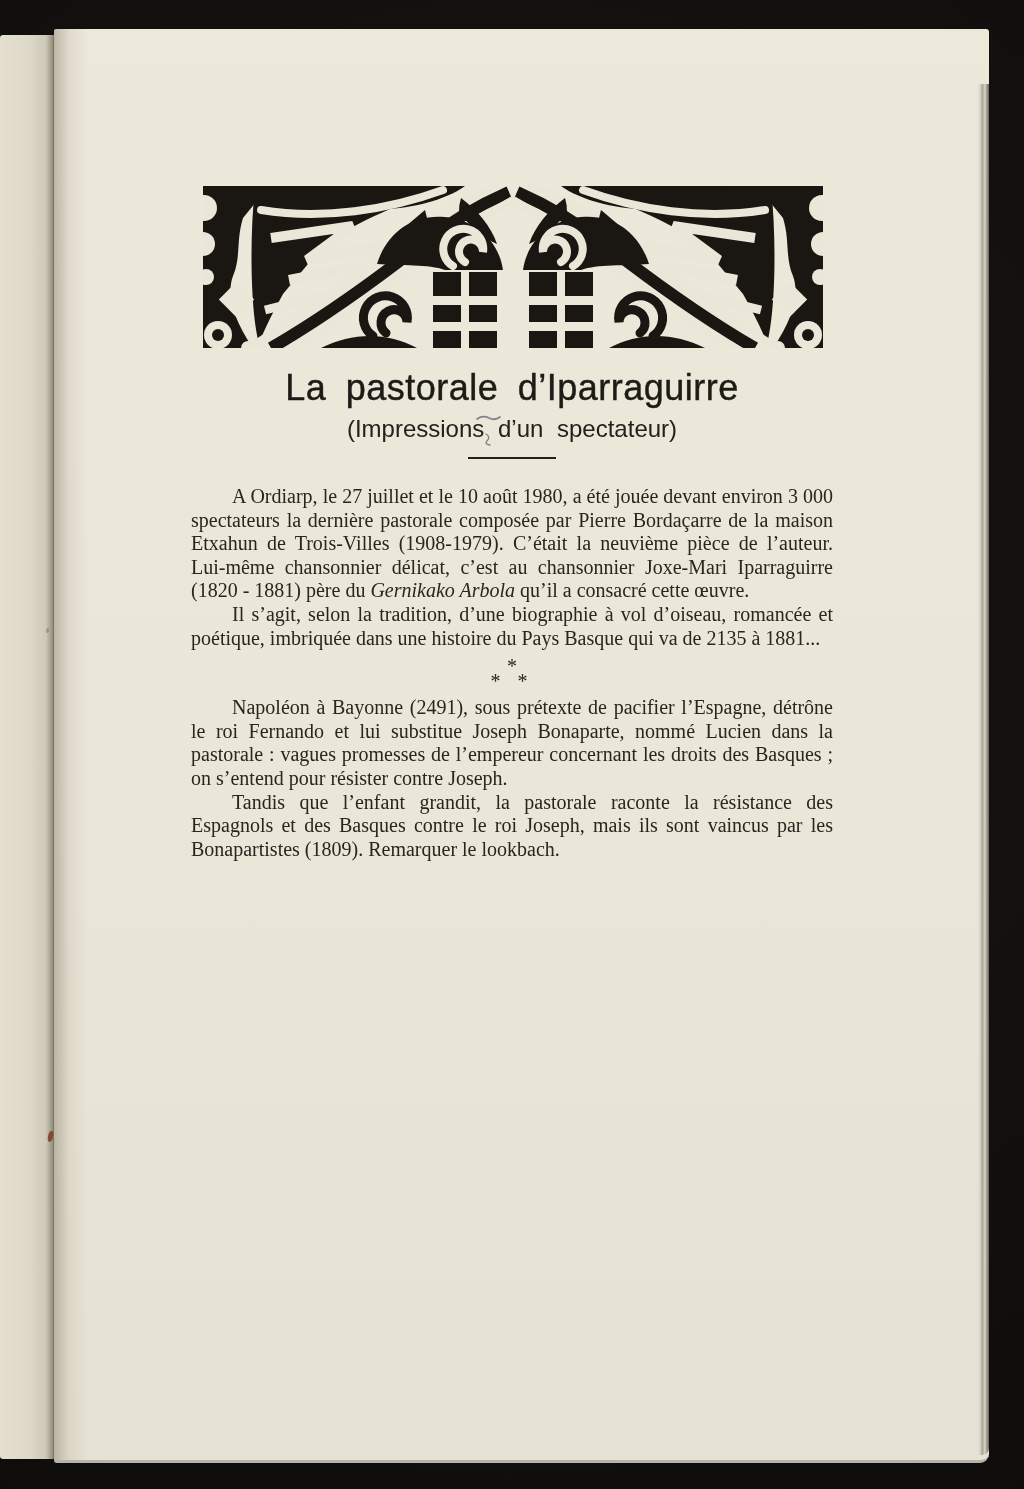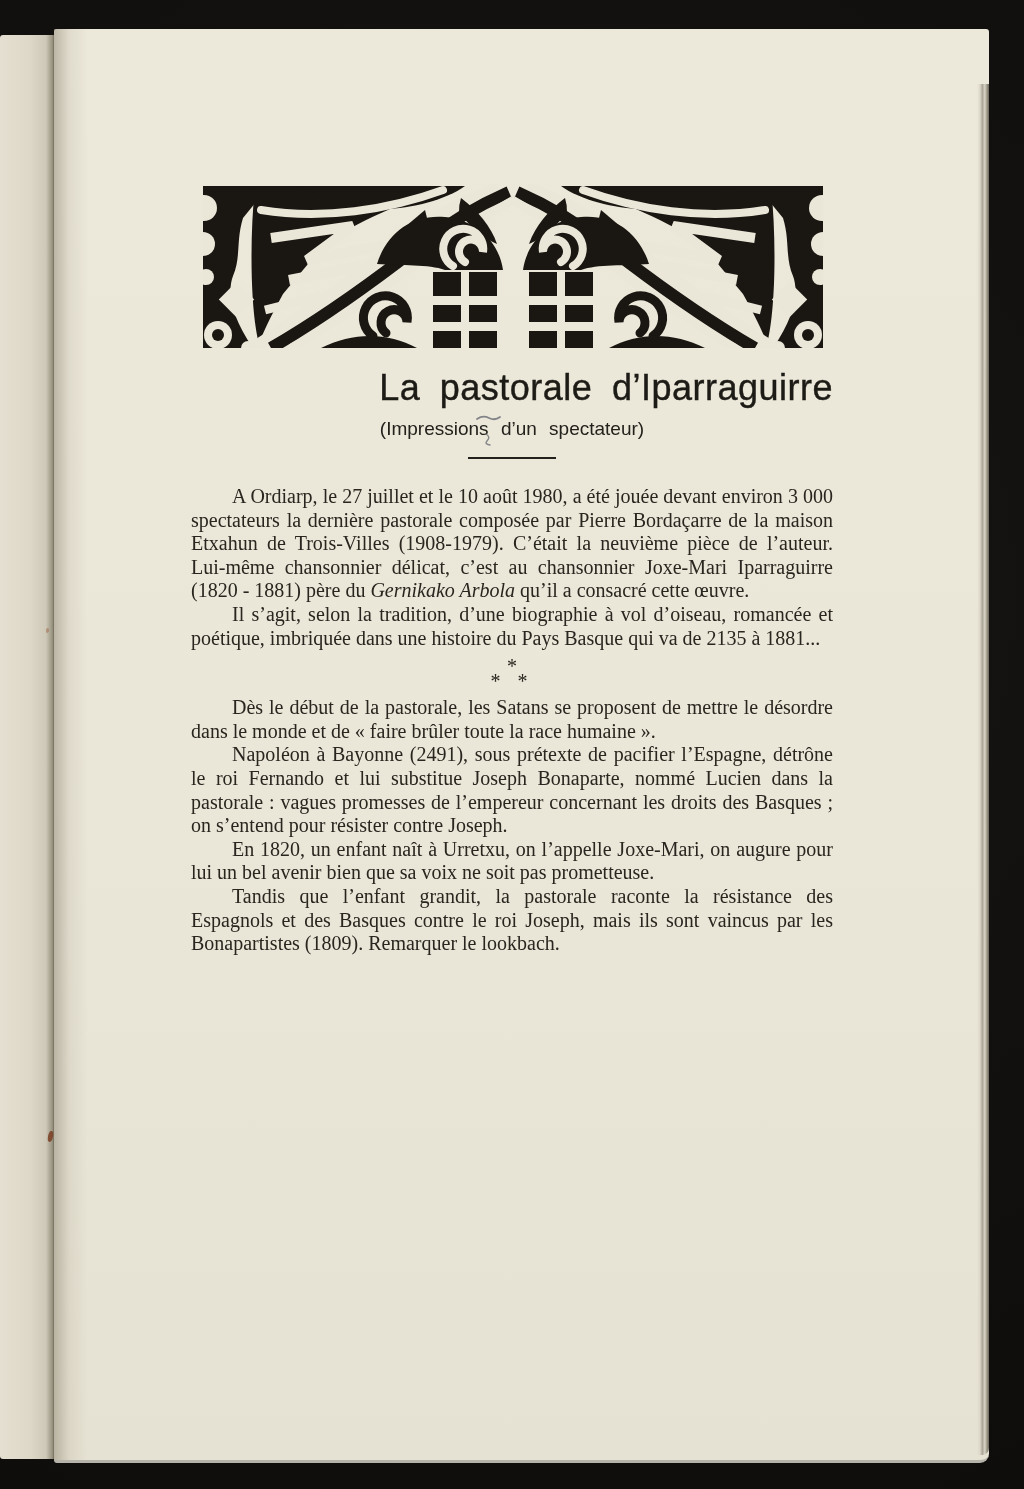--- a/index.html
+++ b/index.html
@@ -15,23 +15,23 @@
     background:linear-gradient(180deg,#ece8da 0%,#eae6d8 55%,#e6e2d3 100%);
     border-radius:2px 3px 9px 3px;border-bottom:3px solid #b6b3ab;}
   .page::before{content:"";position:absolute;left:0;top:0;width:34px;height:100%;
     background:linear-gradient(90deg,rgba(110,100,80,.38),rgba(150,140,118,.14) 45%,rgba(0,0,0,0) 100%);}
   .page::after{content:"";position:absolute;right:0;top:55px;width:12px;height:calc(100% - 60px);
     background:linear-gradient(90deg,rgba(0,0,0,0) 0,#dcd7c9 25%,#aaa597 45%,#d8d4c6 65%,#8e897b 88%,#6e695d 100%);
     border-radius:0 0 7px 0;}
   .ornament{position:absolute;left:149px;top:155px;width:620px;height:164px;}
   .column{position:absolute;left:137px;top:339px;width:642px;color:#24211b;}
   h1{margin:0;font-family:"Liberation Sans",sans-serif;font-weight:normal;
-     font-size:36px;line-height:40px;text-align:right;letter-spacing:.5px;word-spacing:9px;
+     font-size:36px;line-height:40px;text-align:center;letter-spacing:.5px;word-spacing:9px;
      color:#1d1b16;-webkit-text-stroke:.4px #1d1b16;}
-  .subtitle{margin-top:7px;font-family:"Liberation Sans",sans-serif;font-size:19px;line-height:27px;
+  .subtitle{margin-top:7px;font-family:"Liberation Sans",sans-serif;font-size:24px;line-height:27px;
      text-align:center;word-spacing:7px;color:#23211c;}
   .rule{width:88px;height:2px;background:#23211c;margin:15px auto 0;}
   .body{margin-top:26px;font-size:20px;line-height:23.6px;color:#29261f;}
   .body p{margin:0;text-align:justify;text-indent:41px;}
   .body .it{font-style:italic;}
   .sep{margin:9px 0 7px;text-align:center;font-size:20px;line-height:15px;color:#29261f;}
   .sep .l2{letter-spacing:6px;}
   .pencil{position:absolute;left:420px;top:383px;opacity:.85;}
   .fox{position:absolute;border-radius:50% 40% 55% 45%;}
   .f1{left:48px;top:1131px;width:5px;height:11px;background:#7c4228;opacity:.9;transform:rotate(8deg);}
@@ -99,23 +99,21 @@
       <h1>La pastorale d’Iparraguirre</h1>
       <div class="subtitle">(Impressions d’un spectateur)</div>
       <div class="rule"></div>
       <div class="body">
           <p><span>A Ordiarp, le 27 juillet et le 10 août 1980, a été jouée devant environ 3 000 spectateurs la dernière pastorale composée par Pierre Bordaçarre de la maison Etxahun de Trois-Villes (1908-1979). C’était la neuvième pièce de l’auteur. Lui-même chansonnier délicat, c’est au chansonnier Joxe-Mari Iparraguirre (1820 - 1881) père du </span><span class="it">Gernikako Arbola</span><span> qu’il a consacré cette œuvre.</span></p>
           <p><span>Il s’agit, selon la tradition, d’une biographie à vol d’oiseau, romancée et poétique, imbriquée dans une histoire du Pays Basque qui va de 2135 à 1881...</span></p>
           <div class="sep">
             <div>*</div>
             <div class="l2">* *</div>
           </div>
-          <p><span>Dès le début de la pastorale, les Satans se proposent de mettre le désordre dans le monde et de « faire brûler toute la race humaine ».</span></p>
           <p><span>Napoléon à Bayonne (2491), sous prétexte de pacifier l’Espagne, détrône le roi Fernando et lui substitue Joseph Bonaparte, nommé Lucien dans la pastorale : vagues promesses de l’empereur concernant les droits des Basques ; on s’entend pour résister contre Joseph.</span></p>
-          <p><span>En 1820, un enfant naît à Urretxu, on l’appelle Joxe-Mari, on augure pour lui un bel avenir bien que sa voix ne soit pas prometteuse.</span></p>
           <p><span>Tandis que l’enfant grandit, la pastorale raconte la résistance des Espagnols et des Basques contre le roi Joseph, mais ils sont vaincus par les Bonapartistes (1809). Remarquer le lookbach.</span></p>
         </div>
     </div>
 
     <svg class="pencil" width="28" height="34" viewBox="0 0 28 34">
       <path d="M3,7 Q9,3 15,6 Q21,9 26,5" stroke="#70737b" stroke-width="1.8" fill="none" stroke-linecap="round"></path>
       <path d="M12,22 q5,3 1,7 q-3,3 3,4" stroke="#70737b" stroke-width="1.4" fill="none" stroke-linecap="round"></path>
     </svg>
   </div>
 

